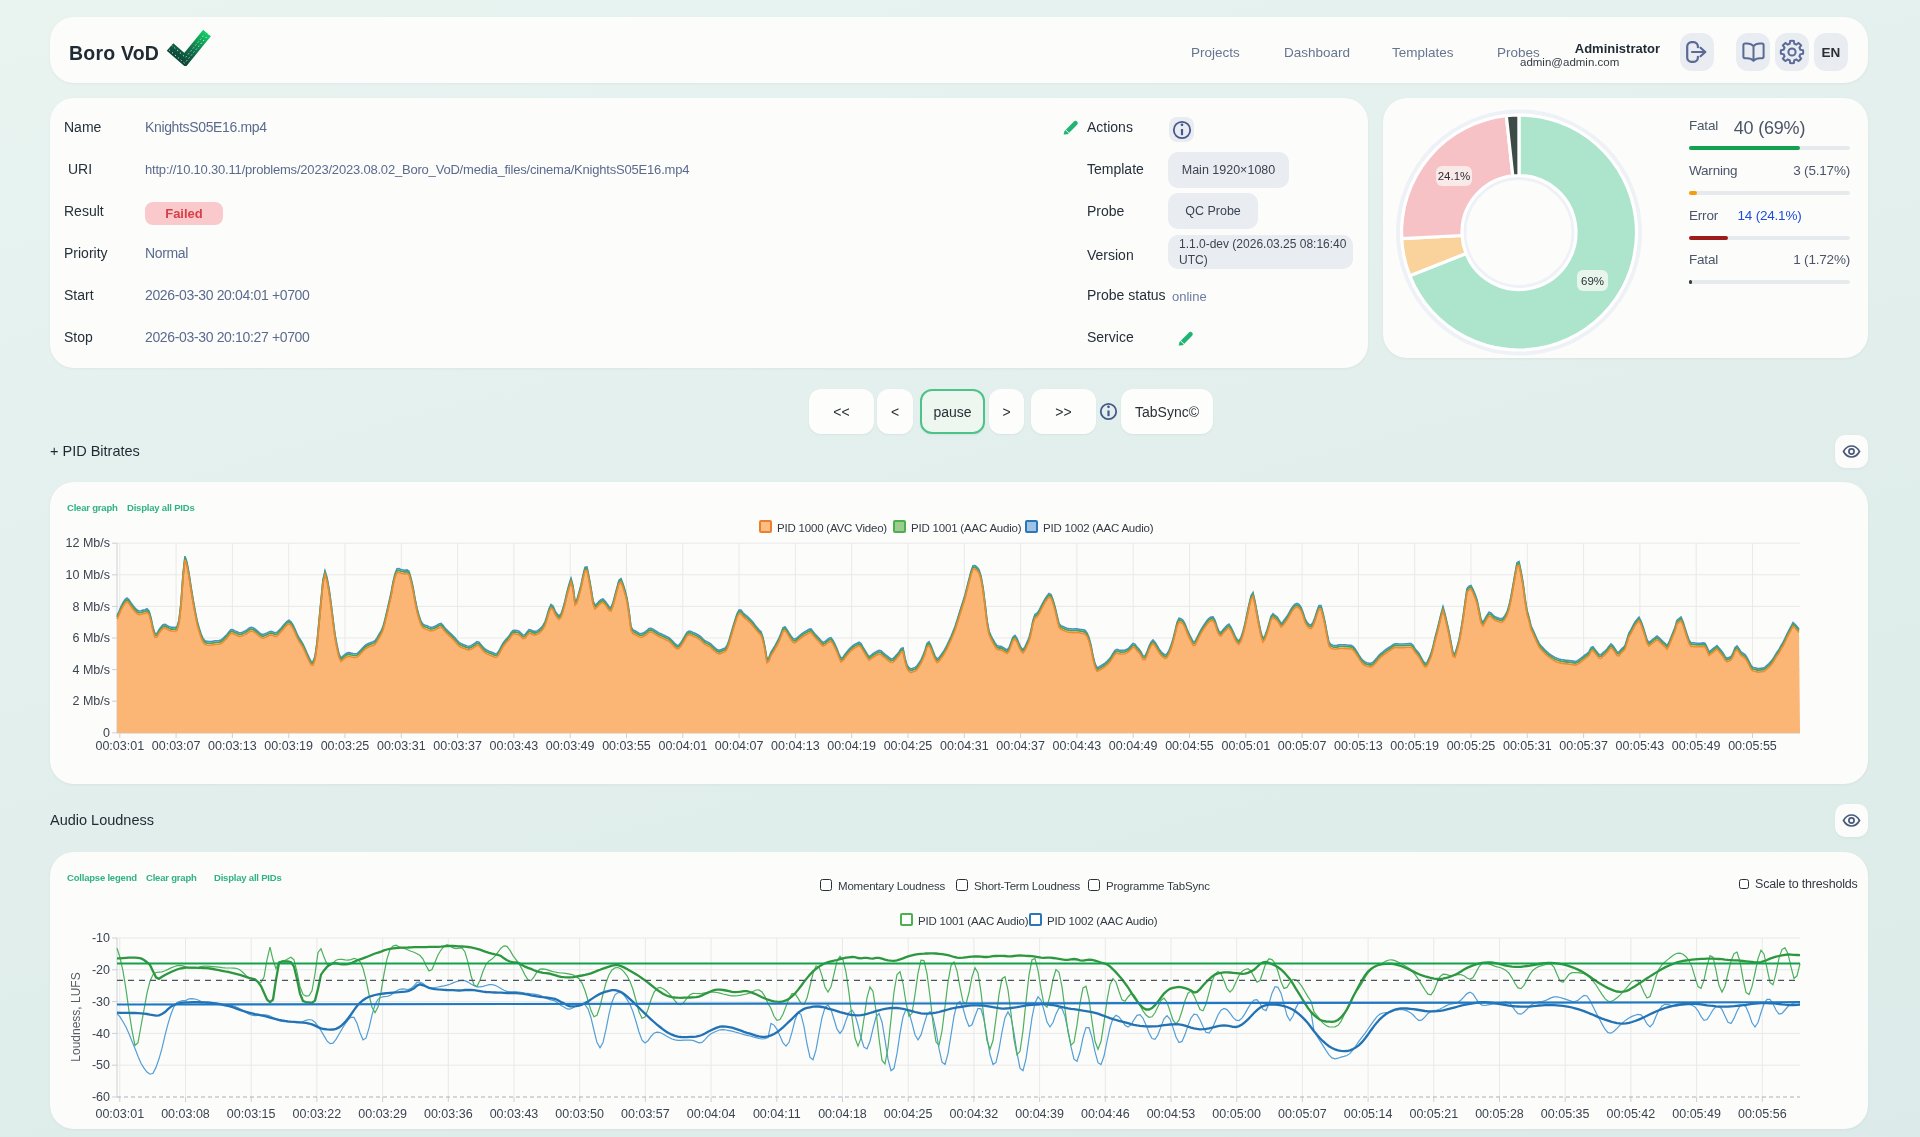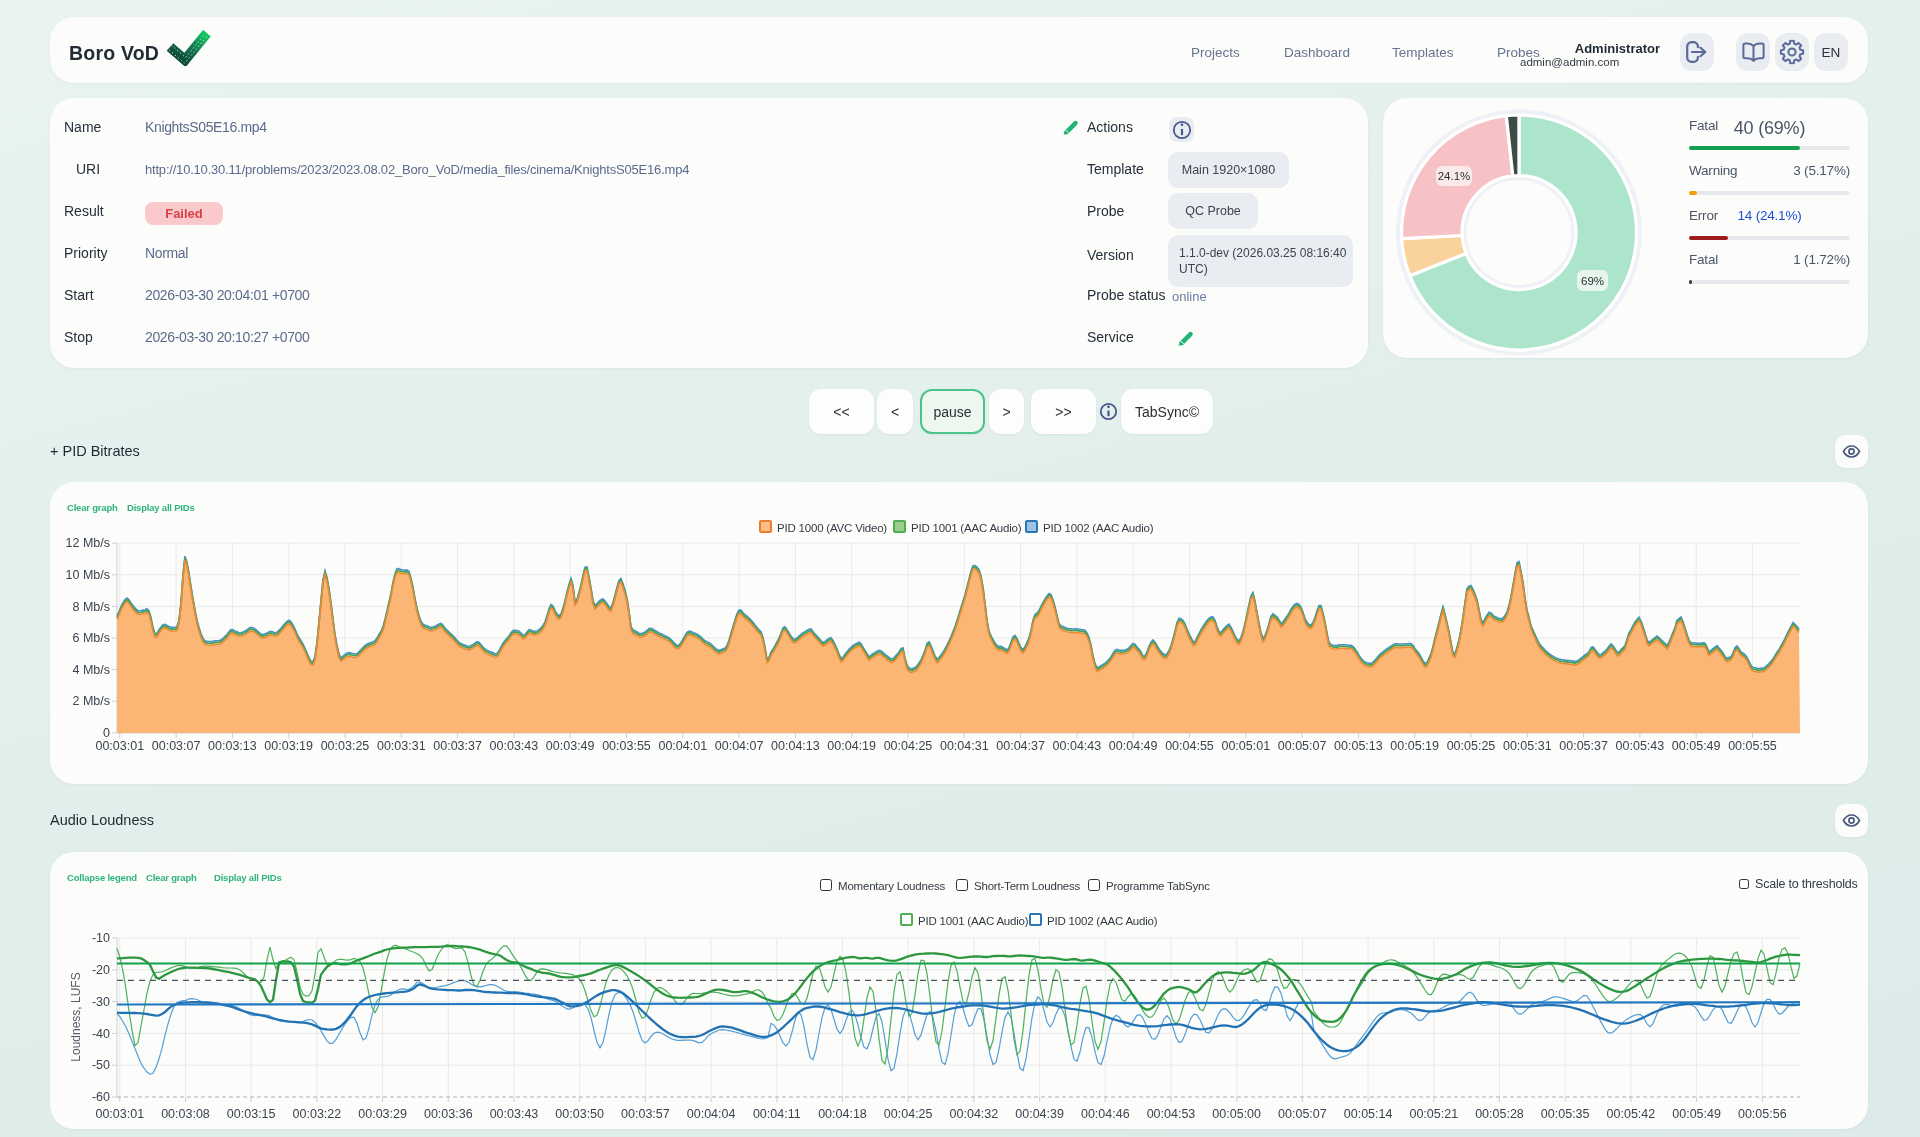--- a/index.html
+++ b/index.html
@@ -46,24 +46,24 @@
 <div class="icobtn" style="left:1736px;top:33px"></div>
 <svg class="abs" style="left:1742px;top:42px" width="23" height="20" viewBox="0 0 23 20">
 <path d="M11.5,4.2 C10,2.4 7.6,1.5 5,1.5 h-2 a1.6,1.6 0 0 0 -1.6,1.6 v11.5 a1.6,1.6 0 0 0 1.6,1.6 h2.2 c2.4,0 4.8,0.9 6.3,2.6 1.5,-1.7 3.9,-2.6 6.3,-2.6 h2.2 a1.6,1.6 0 0 0 1.6,-1.6 V3.1 a1.6,1.6 0 0 0 -1.6,-1.6 h-2 c-2.6,0 -5,0.9 -6.5,2.7 Z M11.5,4.2 V18" fill="none" stroke="#5a6a96" stroke-width="2" stroke-linejoin="round"></path>
   </svg>
 <div class="icobtn" style="left:1775px;top:33px"></div>
 <svg class="abs" style="left:1775px;top:35px" width="34" height="34" viewBox="0 0 34 34">
 <path d="M15.25,5.94 A11.2,11.2 0 0 1 18.75,5.94 L19.30,8.71 A8.6,8.6 0 0 1 21.23,9.51 L23.58,7.94 A11.2,11.2 0 0 1 26.06,10.42 L24.49,12.77 A8.6,8.6 0 0 1 25.29,14.70 L28.06,15.25 A11.2,11.2 0 0 1 28.06,18.75 L25.29,19.30 A8.6,8.6 0 0 1 24.49,21.23 L26.06,23.58 A11.2,11.2 0 0 1 23.58,26.06 L21.23,24.49 A8.6,8.6 0 0 1 19.30,25.29 L18.75,28.06 A11.2,11.2 0 0 1 15.25,28.06 L14.70,25.29 A8.6,8.6 0 0 1 12.77,24.49 L10.42,26.06 A11.2,11.2 0 0 1 7.94,23.58 L9.51,21.23 A8.6,8.6 0 0 1 8.71,19.30 L5.94,18.75 A11.2,11.2 0 0 1 5.94,15.25 L8.71,14.70 A8.6,8.6 0 0 1 9.51,12.77 L7.94,10.42 A11.2,11.2 0 0 1 10.42,7.94 L12.77,9.51 A8.6,8.6 0 0 1 14.70,8.71 Z" fill="none" stroke="#5a6a96" stroke-width="2"></path>
 <circle cx="17" cy="17" r="3.6" fill="none" stroke="#5a6a96" stroke-width="2"></circle>
   </svg>
 <div class="icobtn" style="left:1814px;top:33px"></div>
-<div class="abs" style="left:1814px;top:45px;width:34px;text-align:center;font-size:13.5px;font-weight:normal;color:#2b3036">EN</div>
+<div class="abs" style="left:1814px;top:45px;width:34px;text-align:center;font-size:13.5px;font-weight:bold;color:#2b3036">EN</div>
 <div class="card" style="left:50px;top:98px;width:1318px;height:270px"></div>
 <div class="lbl" style="left:64px;top:119px">Name</div>
-<div class="lbl" style="left:76px;top:161px">URI</div>
+<div class="lbl" style="left:68px;top:161px">URI</div>
 <div class="lbl" style="left:64px;top:203px">Result</div>
 <div class="lbl" style="left:64px;top:245px">Priority</div>
 <div class="lbl" style="left:64px;top:287px">Start</div>
 <div class="lbl" style="left:64px;top:329px">Stop</div>
 <div class="val" style="left:145px;top:119px">KnightsS05E16.mp4</div>
 <div class="val" style="left:145px;top:162px;font-size:13px;letter-spacing:-0.2px">http://10.10.30.11/problems/2023/2023.08.02_Boro_VoD/media_files/cinema/KnightsS05E16.mp4</div>
 <div class="abs" style="left:145px;top:202px;width:78px;height:23px;background:#f9c9cc;border-radius:8px;display:flex;align-items:center;justify-content:center;font-size:13px;font-weight:bold;color:#d84049">Failed</div>
 <div class="val" style="left:145px;top:245px">Normal</div>
 <div class="val" style="left:145px;top:287px">2026-03-30 20:04:01 +0700</div>
 <div class="val" style="left:145px;top:329px">2026-03-30 20:10:27 +0700</div>
@@ -78,21 +78,21 @@
 <div class="lbl" style="left:1087px;top:287px">Probe status</div>
 <div class="lbl" style="left:1087px;top:329px">Service</div>
 <div class="abs" style="left:1169px;top:117px;width:25px;height:25px;background:#e9ecf1;border-radius:8px"></div>
 <svg style="position:absolute;left:1171.5px;top:119.5px" width="20" height="20" viewBox="0 0 20 20">
     <circle cx="10.0" cy="10.0" r="8.2" fill="none" stroke="#47598c" stroke-width="1.8"></circle>
     <line x1="10.0" y1="9.0" x2="10.0" y2="15.2" stroke="#47598c" stroke-width="2.2"></line>
     <circle cx="10.0" cy="4.800000000000001" r="1.35" fill="#47598c"></circle>
   </svg>
 <div class="pill" style="left:1168px;top:152px;width:121px;height:36px">Main 1920×1080</div>
 <div class="pill" style="left:1168px;top:193px;width:90px;height:36px">QC Probe</div>
-<div class="pill" style="left:1168px;top:235px;width:185px;height:52px;text-align:left;padding-left:11px;justify-content:flex-start;line-height:16px;white-space:pre;font-size:12px">1.1.0-dev (2026.03.25 08:16:40
+<div class="pill" style="left:1168px;top:235px;width:185px;height:34px;text-align:left;padding-left:11px;justify-content:flex-start;line-height:16px;white-space:pre;font-size:12px">1.1.0-dev (2026.03.25 08:16:40
 UTC)</div>
 <div class="abs" style="left:1172px;top:289px;font-size:13px;color:#6b7ba4">online</div>
 <svg style="position:absolute;left:1177px;top:329px" width="19" height="19" viewBox="0 0 19 19">
     <path d="M1.6,16.6 L2.5,12.9 L11.9,3.5 a2.3,2.3 0 0 1 3.25,3.25 L5.75,16.2 L1.6,16.6 Z" fill="#21b573"></path>
     <line x1="3.6" y1="11.8" x2="6.9" y2="15.1" stroke="#fcfcfb" stroke-width="1"></line>
   </svg>
 <div class="card" style="left:1383px;top:98px;width:485px;height:260px"></div>
 <svg style="position:absolute;left:1383px;top:98px" width="290" height="260" viewBox="1383 98 290 260">
     <circle cx="1519.0" cy="232.5" r="120.5" fill="none" stroke="#eef1f6" stroke-width="5"></circle>
     <circle cx="1519.0" cy="232.5" r="54.5" fill="none" stroke="#eef1f6" stroke-width="4"></circle>

